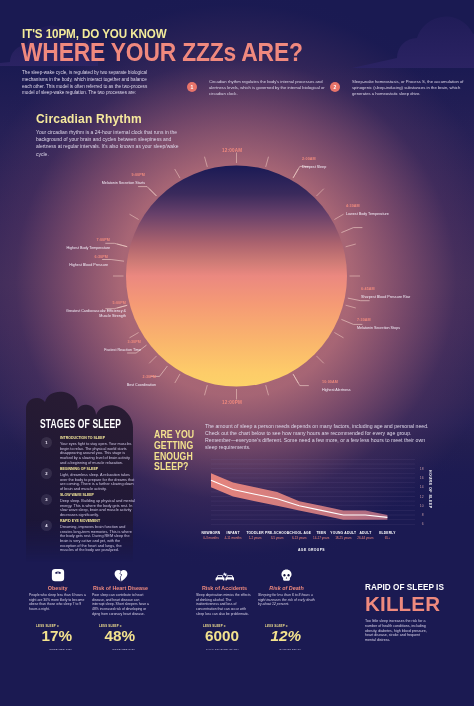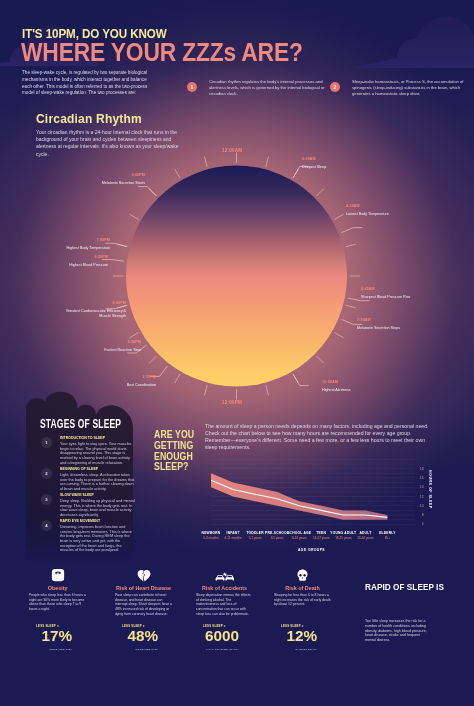--- a/index.html
+++ b/index.html
@@ -366,21 +366,21 @@
           <path d="M7.2 7.6 a6.6 4.3 0 0 1 9.6 0 a1.4 1.4 0 0 1 -1.1 2.2 h-7.4 a1.4 1.4 0 0 1 -1.1 -2.2 z" fill="#1b1a52"></path>
           <path d="M12 5.6 l1.35 4.2 h-2.7 z" fill="#ffffff"></path>
         </svg>
       </div>
     <h3>Obesity</h3>
     <p>People who sleep less than 6 hours a night are 30% more likely to become obese than those who sleep 7 to 9 hours a night.</p>
     <div class="kick">LESS SLEEP =</div>
     <div class="val">17%</div>
     <div class="cap">INCREASED RISK</div>
   </div>
-  <div class="risk" style="left:115px;text-decoration:underline;">
+  <div class="risk" style="left:92px;text-decoration:underline;">
     <div class="ic">
         <svg width="14" height="13" viewBox="0 0 24 22">
           <path d="M11.1 21.3 C8 18.8 1 13.9 1 8.1 C1 4.3 3.8 1.4 7.4 1.4 C9.1 1.4 10.6 2.1 11.7 3.2 L9.4 8.1 L12.6 9.9 L10.1 14.4 Z" fill="#fff"></path>
           <path d="M12.9 21.3 C16 18.8 23 13.9 23 8.1 C23 4.3 20.2 1.4 16.6 1.4 C14.9 1.4 13.4 2.1 12.3 3.2 L10.4 7.4 L13.8 9.3 L11.2 14.4 Z" fill="#fff"></path>
         </svg>
       </div>
     <h3>Risk of Heart Disease</h3>
     <p>Poor sleep can contribute to heart disease, and heart disease can interrupt sleep. Short sleepers have a 48% increased risk of developing or dying from coronary heart disease.</p>
     <div class="kick">LESS SLEEP =</div>
     <div class="val">48%</div>
@@ -397,32 +397,33 @@
           <path d="M6.3 7.6 h7.4 l1.3 2.8 h-10.0 z" fill="#1b1a52"></path>
           <path d="M25.8 7.6 h7.4 l1.3 2.8 h-10.0 z" fill="#1b1a52"></path>
         </svg>
       </div>
     <h3>Risk of Accidents</h3>
     <p>Sleep deprivation mimics the effects of drinking alcohol. The inattentiveness and loss of concentration that can occur with sleep loss can also be problematic.</p>
     <div class="kick">LESS SLEEP =</div>
     <div class="val">6000</div>
     <div class="cap">FATAL CRASHES YEARLY</div>
   </div>
-  <div class="risk" style="left:274px;">
+  <div class="risk" style="left:258px;font-style:italic;">
     <div class="ic">
         <svg width="11" height="13" viewBox="0 0 22 26">
           <path d="M11 0.8 C5 0.8 0.9 5.1 0.9 10.6 C0.9 13.9 2.3 16.2 4.2 17.6 l0 3.5 c0 1.3 0.9 2.2 2.2 2.2 h9.2 c1.3 0 2.2 -0.9 2.2 -2.2 l0 -3.5 c1.9 -1.4 3.3 -3.7 3.3 -7.0 C21.1 5.1 17 0.8 11 0.8 z" fill="#ffffff"></path>
           <ellipse cx="6.9" cy="12.6" rx="2.2" ry="2.5" fill="#14133f"></ellipse>
           <ellipse cx="15.1" cy="12.6" rx="2.2" ry="2.5" fill="#14133f"></ellipse>
           <path d="M11 15.8 l1.5 3.0 h-3.0 z" fill="#14133f"></path>
         </svg>
       </div>
     <h3>Risk of Death</h3>
     <p>Sleeping for less than 6 to 8 hours a night increases the risk of early death by about 12 percent.</p>
     <div class="kick">LESS SLEEP =</div>
     <div class="val">12%</div>
     <div class="cap">EARLIER DEATH</div>
   </div>
   <div class="killer">
     <div class="l1">RAPID OF SLEEP IS</div>
+    <div class="l2">KILLER</div>
     <p>Too little sleep increases the risk for a number of health conditions, including obesity, diabetes, high blood pressure, heart disease, stroke and frequent mental distress.</p>
   </div>
 </div>
 
 </body></html>

